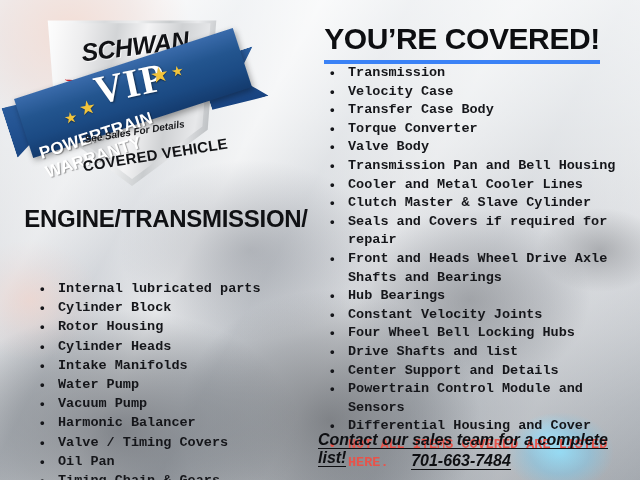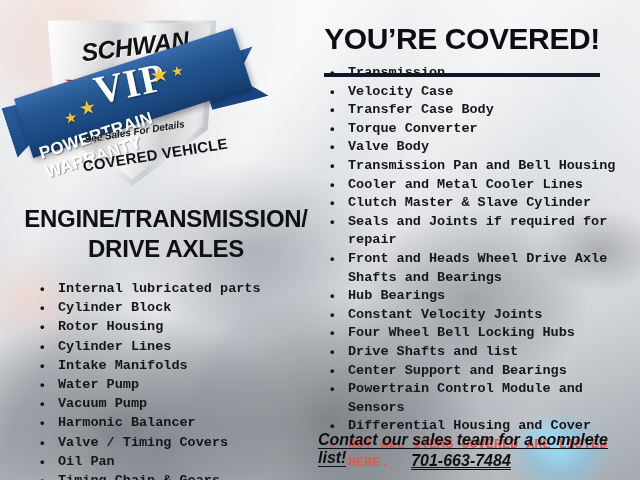--- a/index.html
+++ b/index.html
@@ -227,22 +227,22 @@
     text-align: center;
     font-family: "Liberation Sans", sans-serif;
     font-weight: bold;
     font-size: 30px;
     line-height: 34px;
     color: #0d0e11;
     letter-spacing: -0.4px;
   }
   .right-heading u {
     text-decoration: none;
-    border-bottom: 4px solid #0f172a;
-    padding-bottom: 18px;
+    border-bottom: 4px solid #3b82f6;
+    padding-bottom: 5px;
   }
 
   
   ul.covlist {
     position: absolute;
     margin: 0;
     padding: 0;
     list-style: none;
   }
   ul.covlist li {
@@ -305,21 +305,20 @@
     left: 318px;
     width: 296px;
   }
   #footer-cta span { border-bottom: 1.5px solid #0e0f12; }
   #footer-phone {
     top: 452px;
     font-size: 16px;
     left: 316px;
     width: 290px;
     text-align: center;
-    text-decoration: underline;
   }
   #footer-phone span { border-bottom: 1.5px solid #0e0f12; }
 </style>
 </head>
 <body>
 
 <div id="poster">
 
   <div class="bg-photo"></div>
   <div class="bg-wash"></div>
@@ -341,21 +340,20 @@
     <div class="star s3">★</div>
     <div class="star s4">★</div>
 
     <div class="powertrain">POWERTRAIN WARRANTY</div>
     <div class="see-sales">See Sales For Details</div>
     <div class="covered-vehicle">COVERED VEHICLE</div>
   </div>
 
   <div class="left-heading">
     <span>ENGINE/TRANSMISSION/</span><br>
-    <span>DRIVE AXLES</span>
   </div>
 
   <div class="right-heading">
     <u>YOU’RE COVERED!</u>
   </div>
 
   <ul class="covlist" id="left-list">
       <li>
         <span class="bullet">•</span>
         <span class="txt">Internal lubricated parts</span>
@@ -363,21 +361,21 @@
       <li>
         <span class="bullet">•</span>
         <span class="txt">Cylinder Block</span>
       </li>
       <li>
         <span class="bullet">•</span>
         <span class="txt">Rotor Housing</span>
       </li>
       <li>
         <span class="bullet">•</span>
-        <span class="txt">Cylinder Lines</span>
+        <span class="txt">Cylinder Heads</span>
       </li>
       <li>
         <span class="bullet">•</span>
         <span class="txt">Intake Manifolds</span>
       </li>
       <li>
         <span class="bullet">•</span>
         <span class="txt">Water Pump</span>
       </li>
       <li>
@@ -429,21 +427,21 @@
       <li>
         <span class="bullet">•</span>
         <span class="txt">Cooler and Metal Cooler Lines</span>
       </li>
       <li>
         <span class="bullet">•</span>
         <span class="txt">Clutch Master &amp; Slave Cylinder</span>
       </li>
       <li>
         <span class="bullet">•</span>
-        <span class="txt">Seals and Joints if required for repair</span>
+        <span class="txt">Seals and Covers if required for repair</span>
       </li>
       <li>
         <span class="bullet">•</span>
         <span class="txt">Front and Heads Wheel Drive Axle Shafts and Bearings</span>
       </li>
       <li>
         <span class="bullet">•</span>
         <span class="txt">Hub Bearings</span>
       </li>
       <li>
@@ -453,21 +451,21 @@
       <li>
         <span class="bullet">•</span>
         <span class="txt">Four Wheel Bell Locking Hubs</span>
       </li>
       <li>
         <span class="bullet">•</span>
         <span class="txt">Drive Shafts and list</span>
       </li>
       <li>
         <span class="bullet">•</span>
-        <span class="txt">Center Support and Bearings</span>
+        <span class="txt">Center Support and Details</span>
       </li>
       <li>
         <span class="bullet">•</span>
         <span class="txt">Powertrain Control Module and Sensors</span>
       </li>
       <li>
         <span class="bullet">•</span>
         <span class="txt">Differential Housing and Cover</span>
       </li>
       <li class="note">

